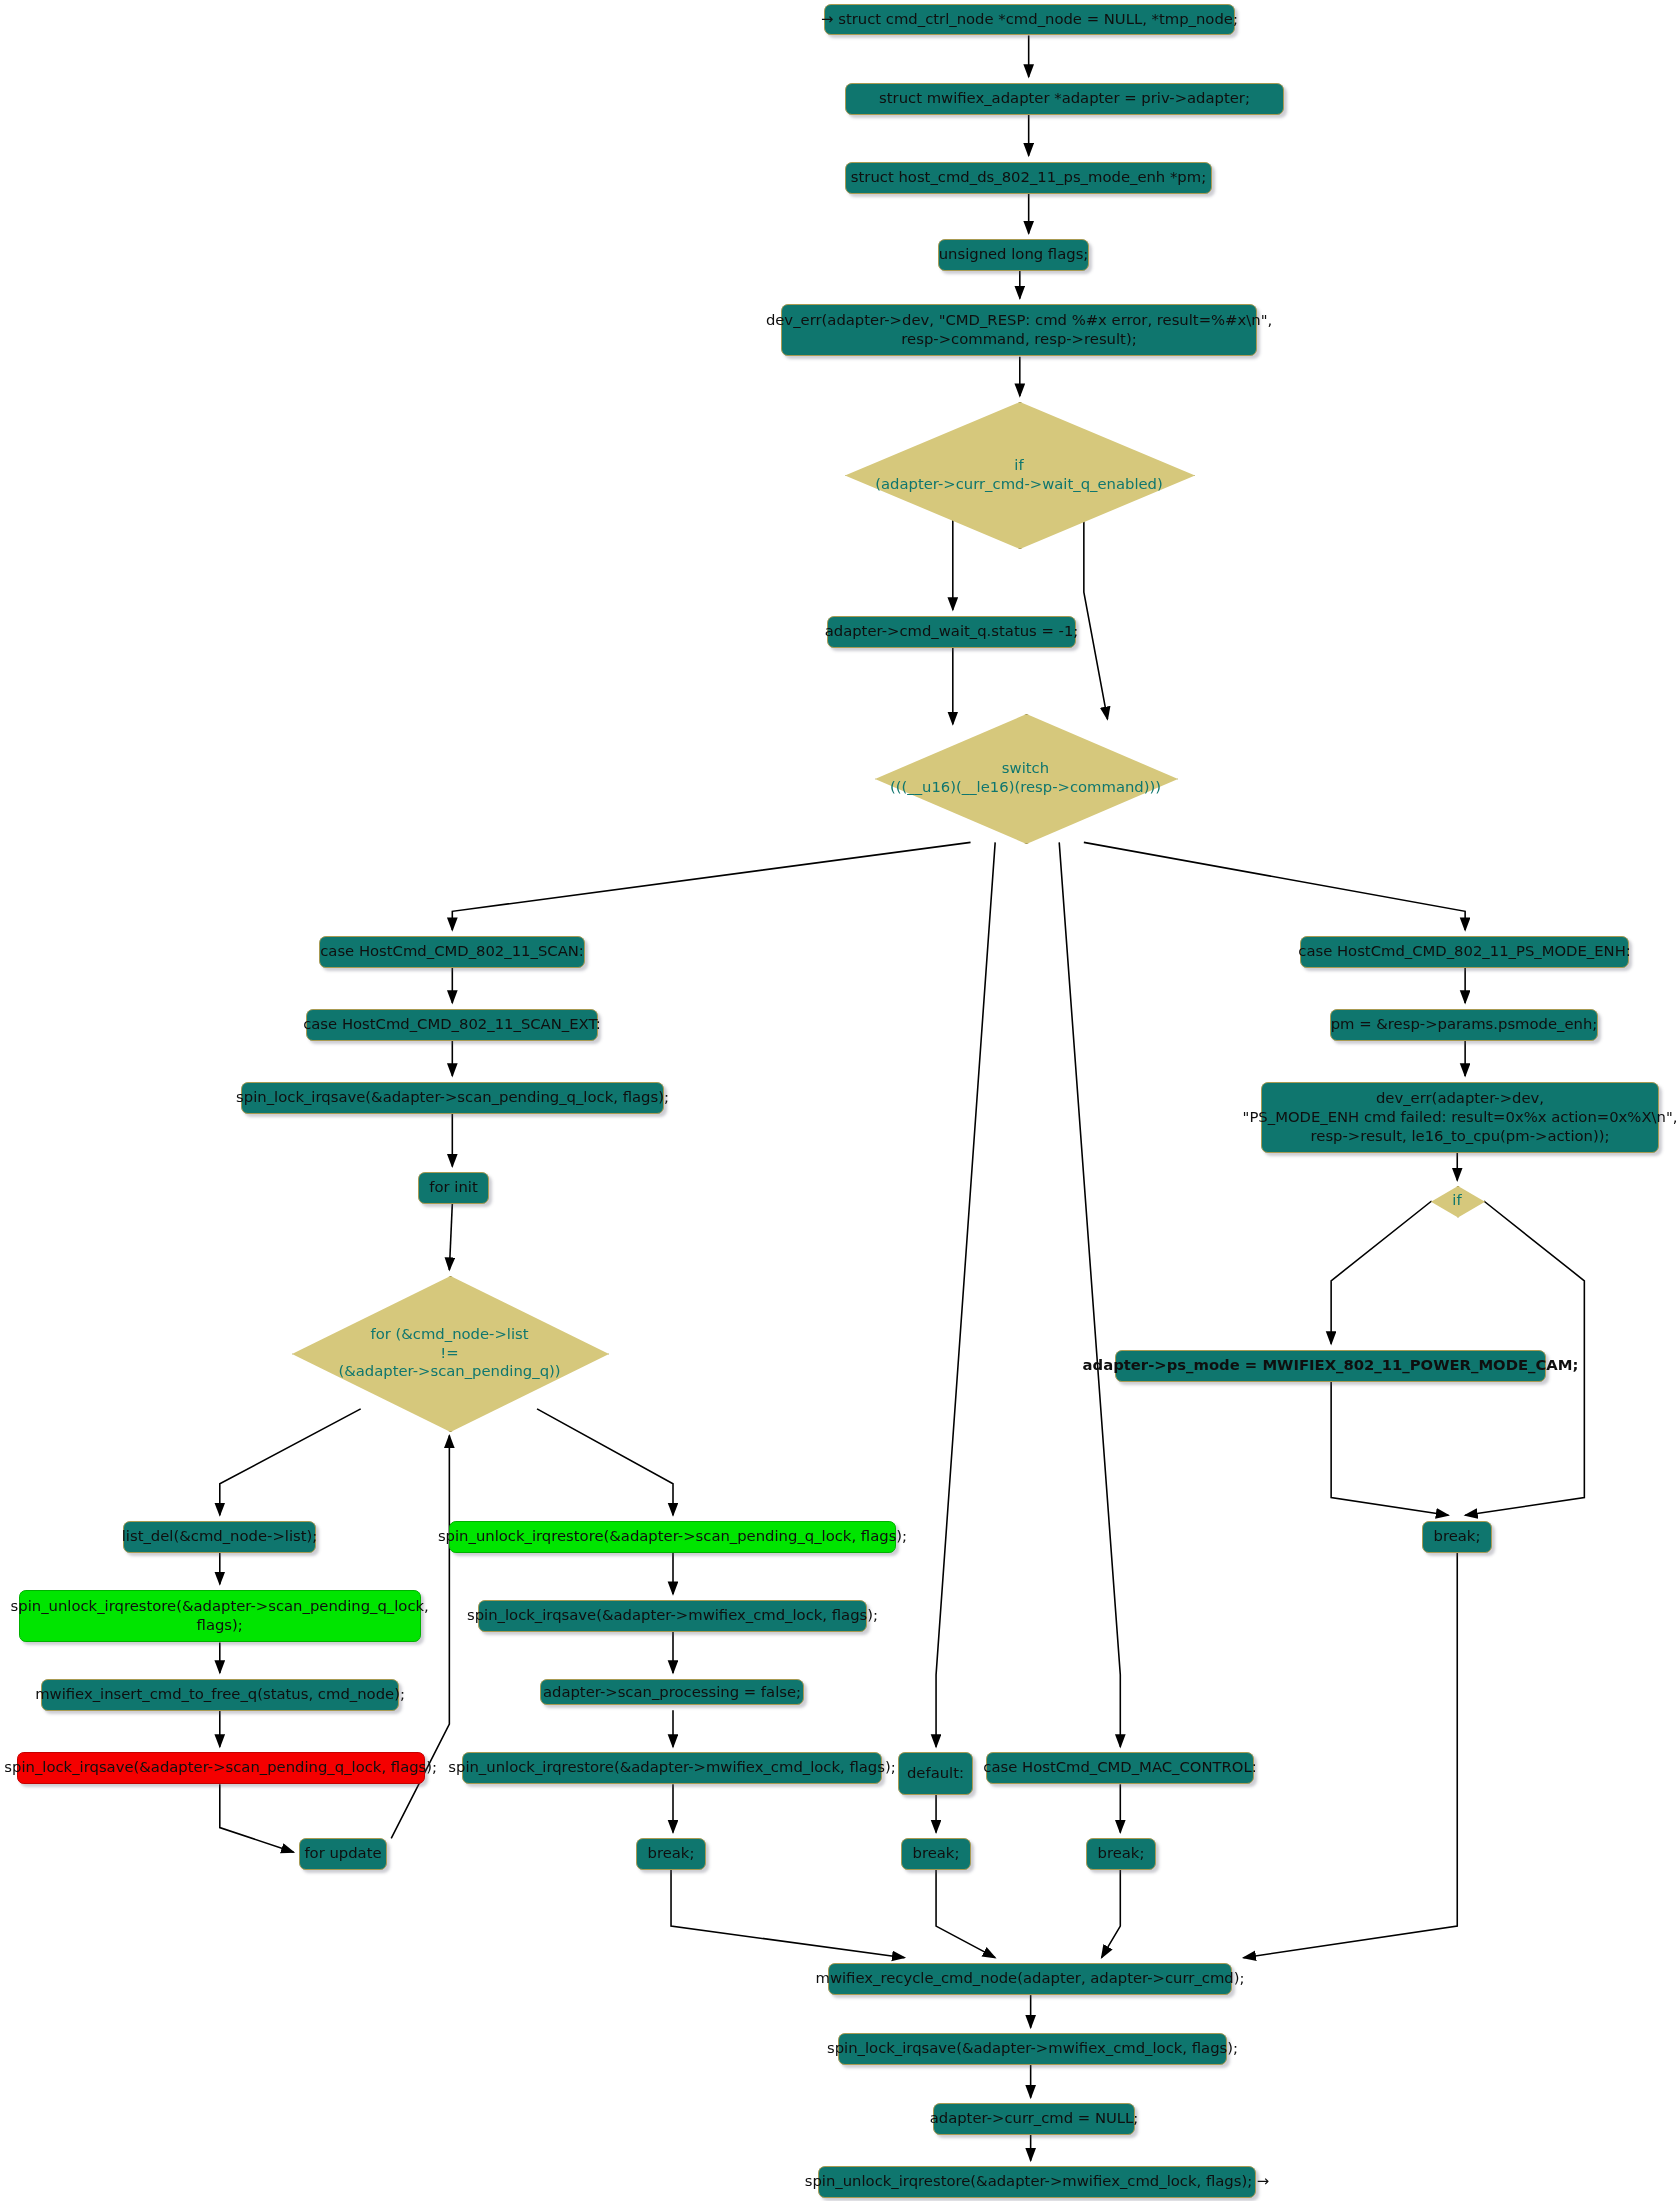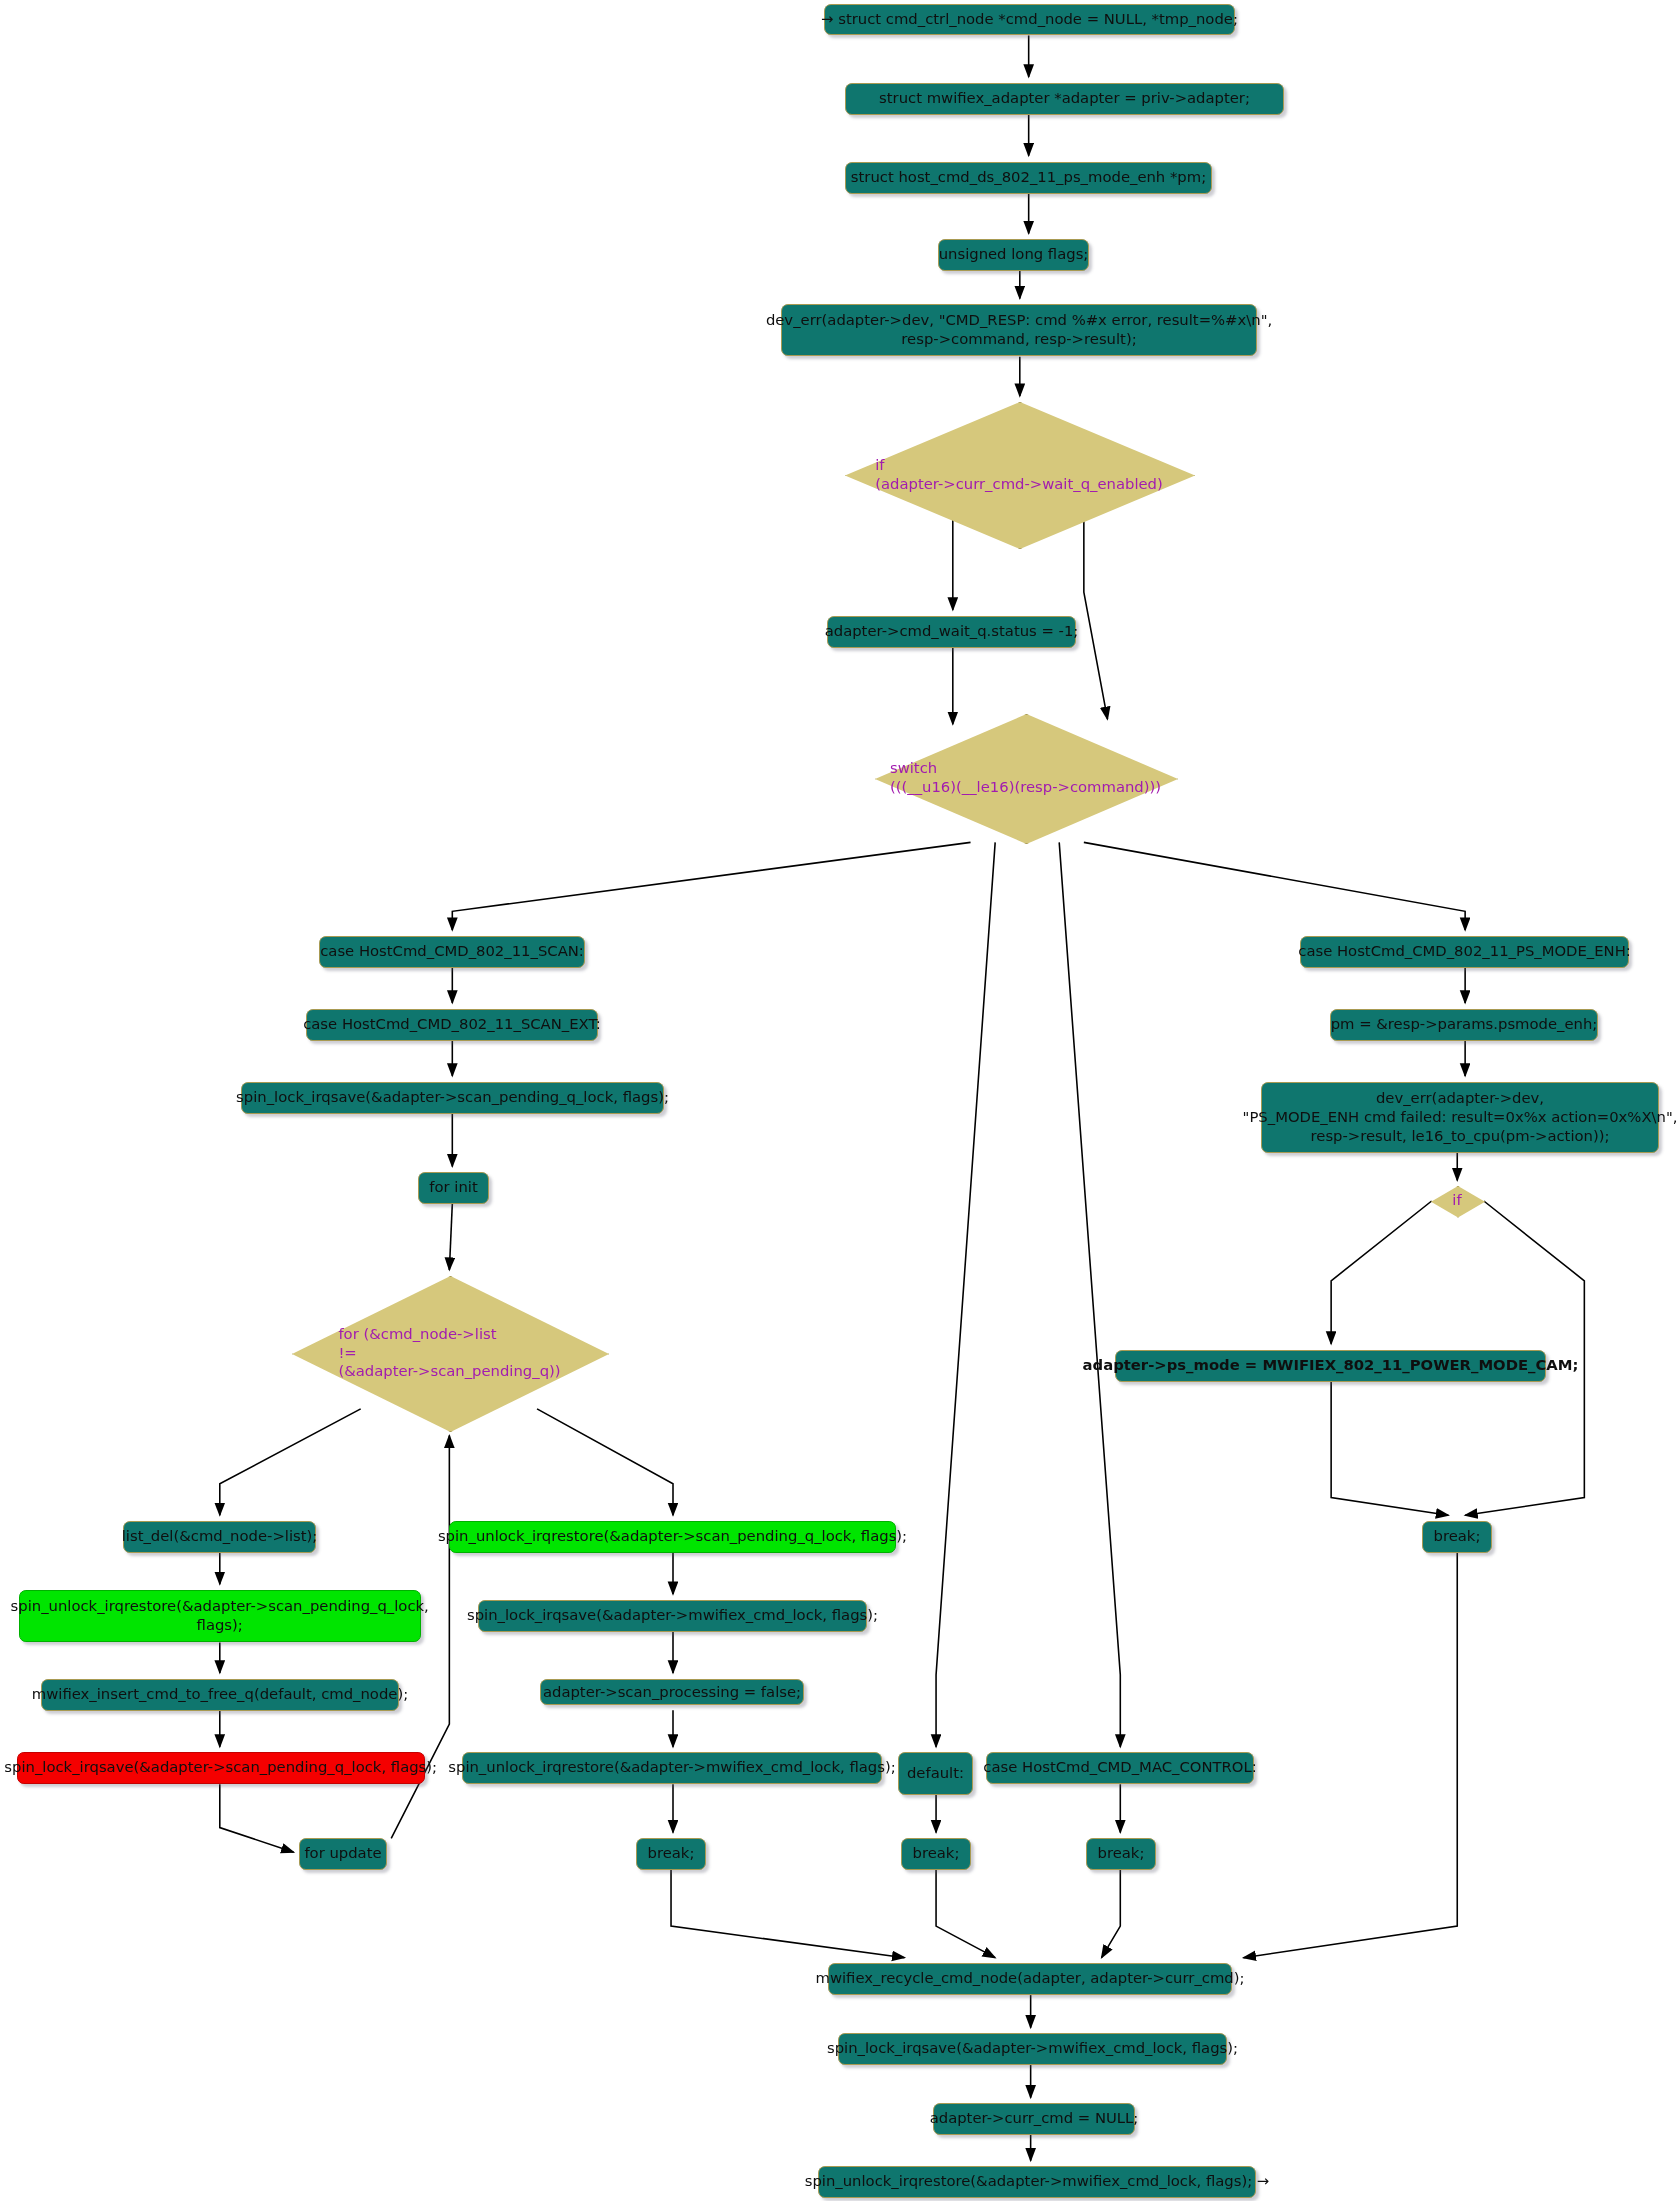--- a/index.html
+++ b/index.html
@@ -30,22 +30,22 @@
     z-index:5;
   }
   .node.green{background:#00e500;border-color:#00b000;}
   .node.red{background:#f50000;border-color:#c40000;}
   .diamond{
     position:absolute;
     z-index:4;
     display:flex;
     align-items:center;
     justify-content:center;
-    text-align:left;
-    color:#a21caf;
+    text-align:center;
+    color:#0f766e;
     font-size:14.8px;
     line-height:18.7px;
     white-space:pre;
   }
   .diamond .dshape{
     position:absolute;left:0;top:0;width:100%;height:100%;
     background:#d6c87c;
     border:1px solid #a89a52;
     clip-path:polygon(50% 0,100% 50%,50% 100%,0 50%);
     box-shadow:3px 3px 3px rgba(90,90,110,0.30);
@@ -122,21 +122,21 @@
       <div class="node" style="left: 319px; top: 936px; width: 266px; height: 31.5px;">case HostCmd_CMD_802_11_SCAN:</div>
       <div class="node" style="left: 306px; top: 1009px; width: 292px; height: 31.5px;">case HostCmd_CMD_802_11_SCAN_EXT:</div>
       <div class="node" style="left: 241px; top: 1082px; width: 423px; height: 31.5px;">spin_lock_irqsave(&amp;adapter-&gt;scan_pending_q_lock, flags);</div>
       <div class="node" style="left: 418px; top: 1172px; width: 71px; height: 31.5px;">for init</div>
       <div class="diamond" style="left: 292px; top: 1276px; width: 315px; height: 154px;"><div class="dshape"></div><div class="dlabel">for (&amp;cmd_node-&gt;list
 !=
 (&amp;adapter-&gt;scan_pending_q))</div></div>
       <div class="node" style="left: 123px; top: 1521px; width: 193px; height: 31.5px;">list_del(&amp;cmd_node-&gt;list);</div>
       <div class="node green" style="left: 18.7px; top: 1590px; width: 402px; height: 52px;">spin_unlock_irqrestore(&amp;adapter-&gt;scan_pending_q_lock,
 flags);</div>
-      <div class="node" style="left: 41px; top: 1679px; width: 358px; height: 31.5px;">mwifiex_insert_cmd_to_free_q(default, cmd_node);</div>
+      <div class="node" style="left: 41px; top: 1679px; width: 358px; height: 31.5px;">mwifiex_insert_cmd_to_free_q(status, cmd_node);</div>
       <div class="node red" style="left: 16.7px; top: 1752px; width: 408px; height: 31.5px;">spin_lock_irqsave(&amp;adapter-&gt;scan_pending_q_lock, flags);</div>
       <div class="node" style="left: 299px; top: 1838px; width: 88px; height: 31.5px;">for update</div>
       <div class="node green" style="left: 449px; top: 1521px; width: 447px; height: 31.5px;">spin_unlock_irqrestore(&amp;adapter-&gt;scan_pending_q_lock, flags);</div>
       <div class="node" style="left: 478px; top: 1600px; width: 389px; height: 31.5px;">spin_lock_irqsave(&amp;adapter-&gt;mwifiex_cmd_lock, flags);</div>
       <div class="node" style="left: 540px; top: 1679px; width: 264px; height: 26px;">adapter-&gt;scan_processing = false;</div>
       <div class="node" style="left: 462px; top: 1752px; width: 420px; height: 31.5px;">spin_unlock_irqrestore(&amp;adapter-&gt;mwifiex_cmd_lock, flags);</div>
       <div class="node" style="left: 636px; top: 1838px; width: 70px; height: 31.5px;">break;</div>
       <div class="node" style="left: 898px; top: 1752px; width: 75px; height: 43px;">default:</div>
       <div class="node" style="left: 901px; top: 1838px; width: 70px; height: 31.5px;">break;</div>
       <div class="node" style="left: 986px; top: 1752px; width: 268px; height: 31.5px;">case HostCmd_CMD_MAC_CONTROL:</div>

